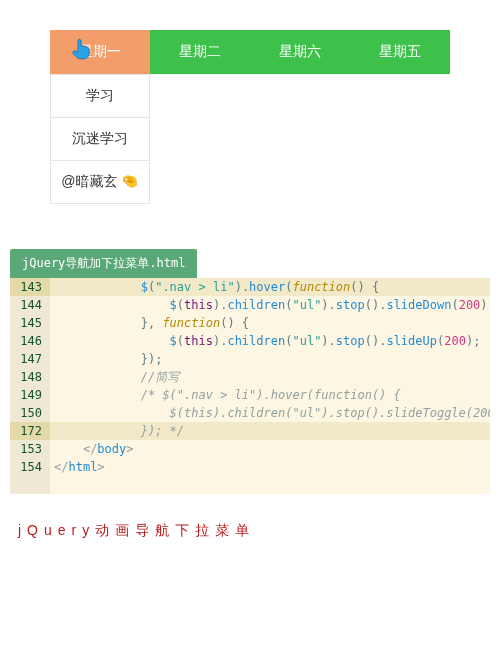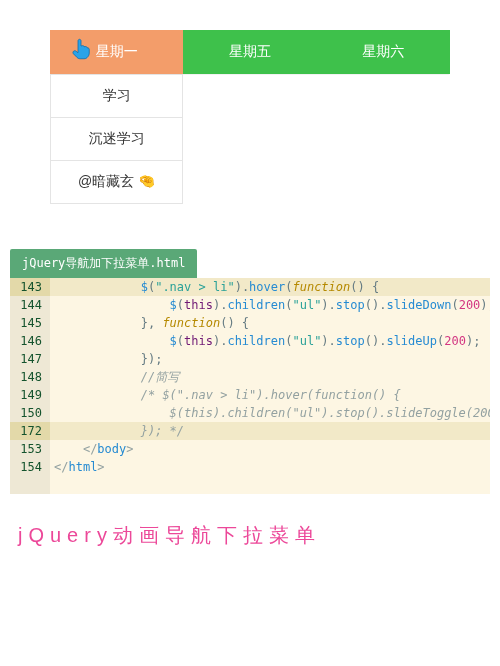--- a/index.html
+++ b/index.html
@@ -55,21 +55,21 @@
   .tok-num   { color: #d33682; }
   .tok-op    { color: #657b83; }
   .tok-this  { color: #701a75; }
   .tok-kw    { color: #b58900; font-style: italic; }
   .tok-cm    { color: #93a1a1; font-style: italic; }
   .tok-tag   { color: #268bd2; }
   .tok-ang   { color: #93a1a1; }
 
   
   .caption {
-    margin: 28px 0 0 18px; color: #ec4899; font-size: 20px; letter-spacing: 6px;
+    margin: 28px 0 0 18px; color: #b91c1c; font-size: 14px; letter-spacing: 6px;
     font-family: "Microsoft YaHei", Arial, sans-serif;
   }
 </style>
 </head>
 <body>
 
 <div class="nav-wrap" style="position:relative;">
   <ul class="nav">
     <li class="active">
       <a href="#">星期一</a>
@@ -79,25 +79,29 @@
           </li>
         <li>
             <a href="#">沉迷学习</a>
           </li>
         <li>
             <a href="#">@暗藏玄 🤏</a>
           </li>
       </ul>
     </li>
     <li>
-      <a href="#">星期五</a>
+      <a href="#">星期二</a>
 
     </li>
     <li>
       <a href="#">星期六</a>
+
+    </li>
+    <li>
+      <a href="#">星期五</a>
 
     </li>
   </ul>
   <svg class="cursor" viewBox="0 0 24 28">
     <path d="M8 3c0-1 1-2 2-2s2 1 2 2v7l2-.5c1-.3 2 .5 2 1.5l2-.3c1-.2 2 .6 2 1.6l1.5.2c1 .2 1.5 1 1.5 2v5c0 2-1 4-2 5l-1 1c-1 1-2 1.5-4 1.5h-5c-2 0-3-.5-4-1.5l-5-5c-1-1-1-2.5 0-3.5s2.5-1 3.5 0L8 19V3z" fill="#2aa3e8" stroke="#0b6aa8" stroke-width="1"></path>
   </svg>
 </div>
 <div class="dd-spacer"></div>
 
 <div class="editor">

